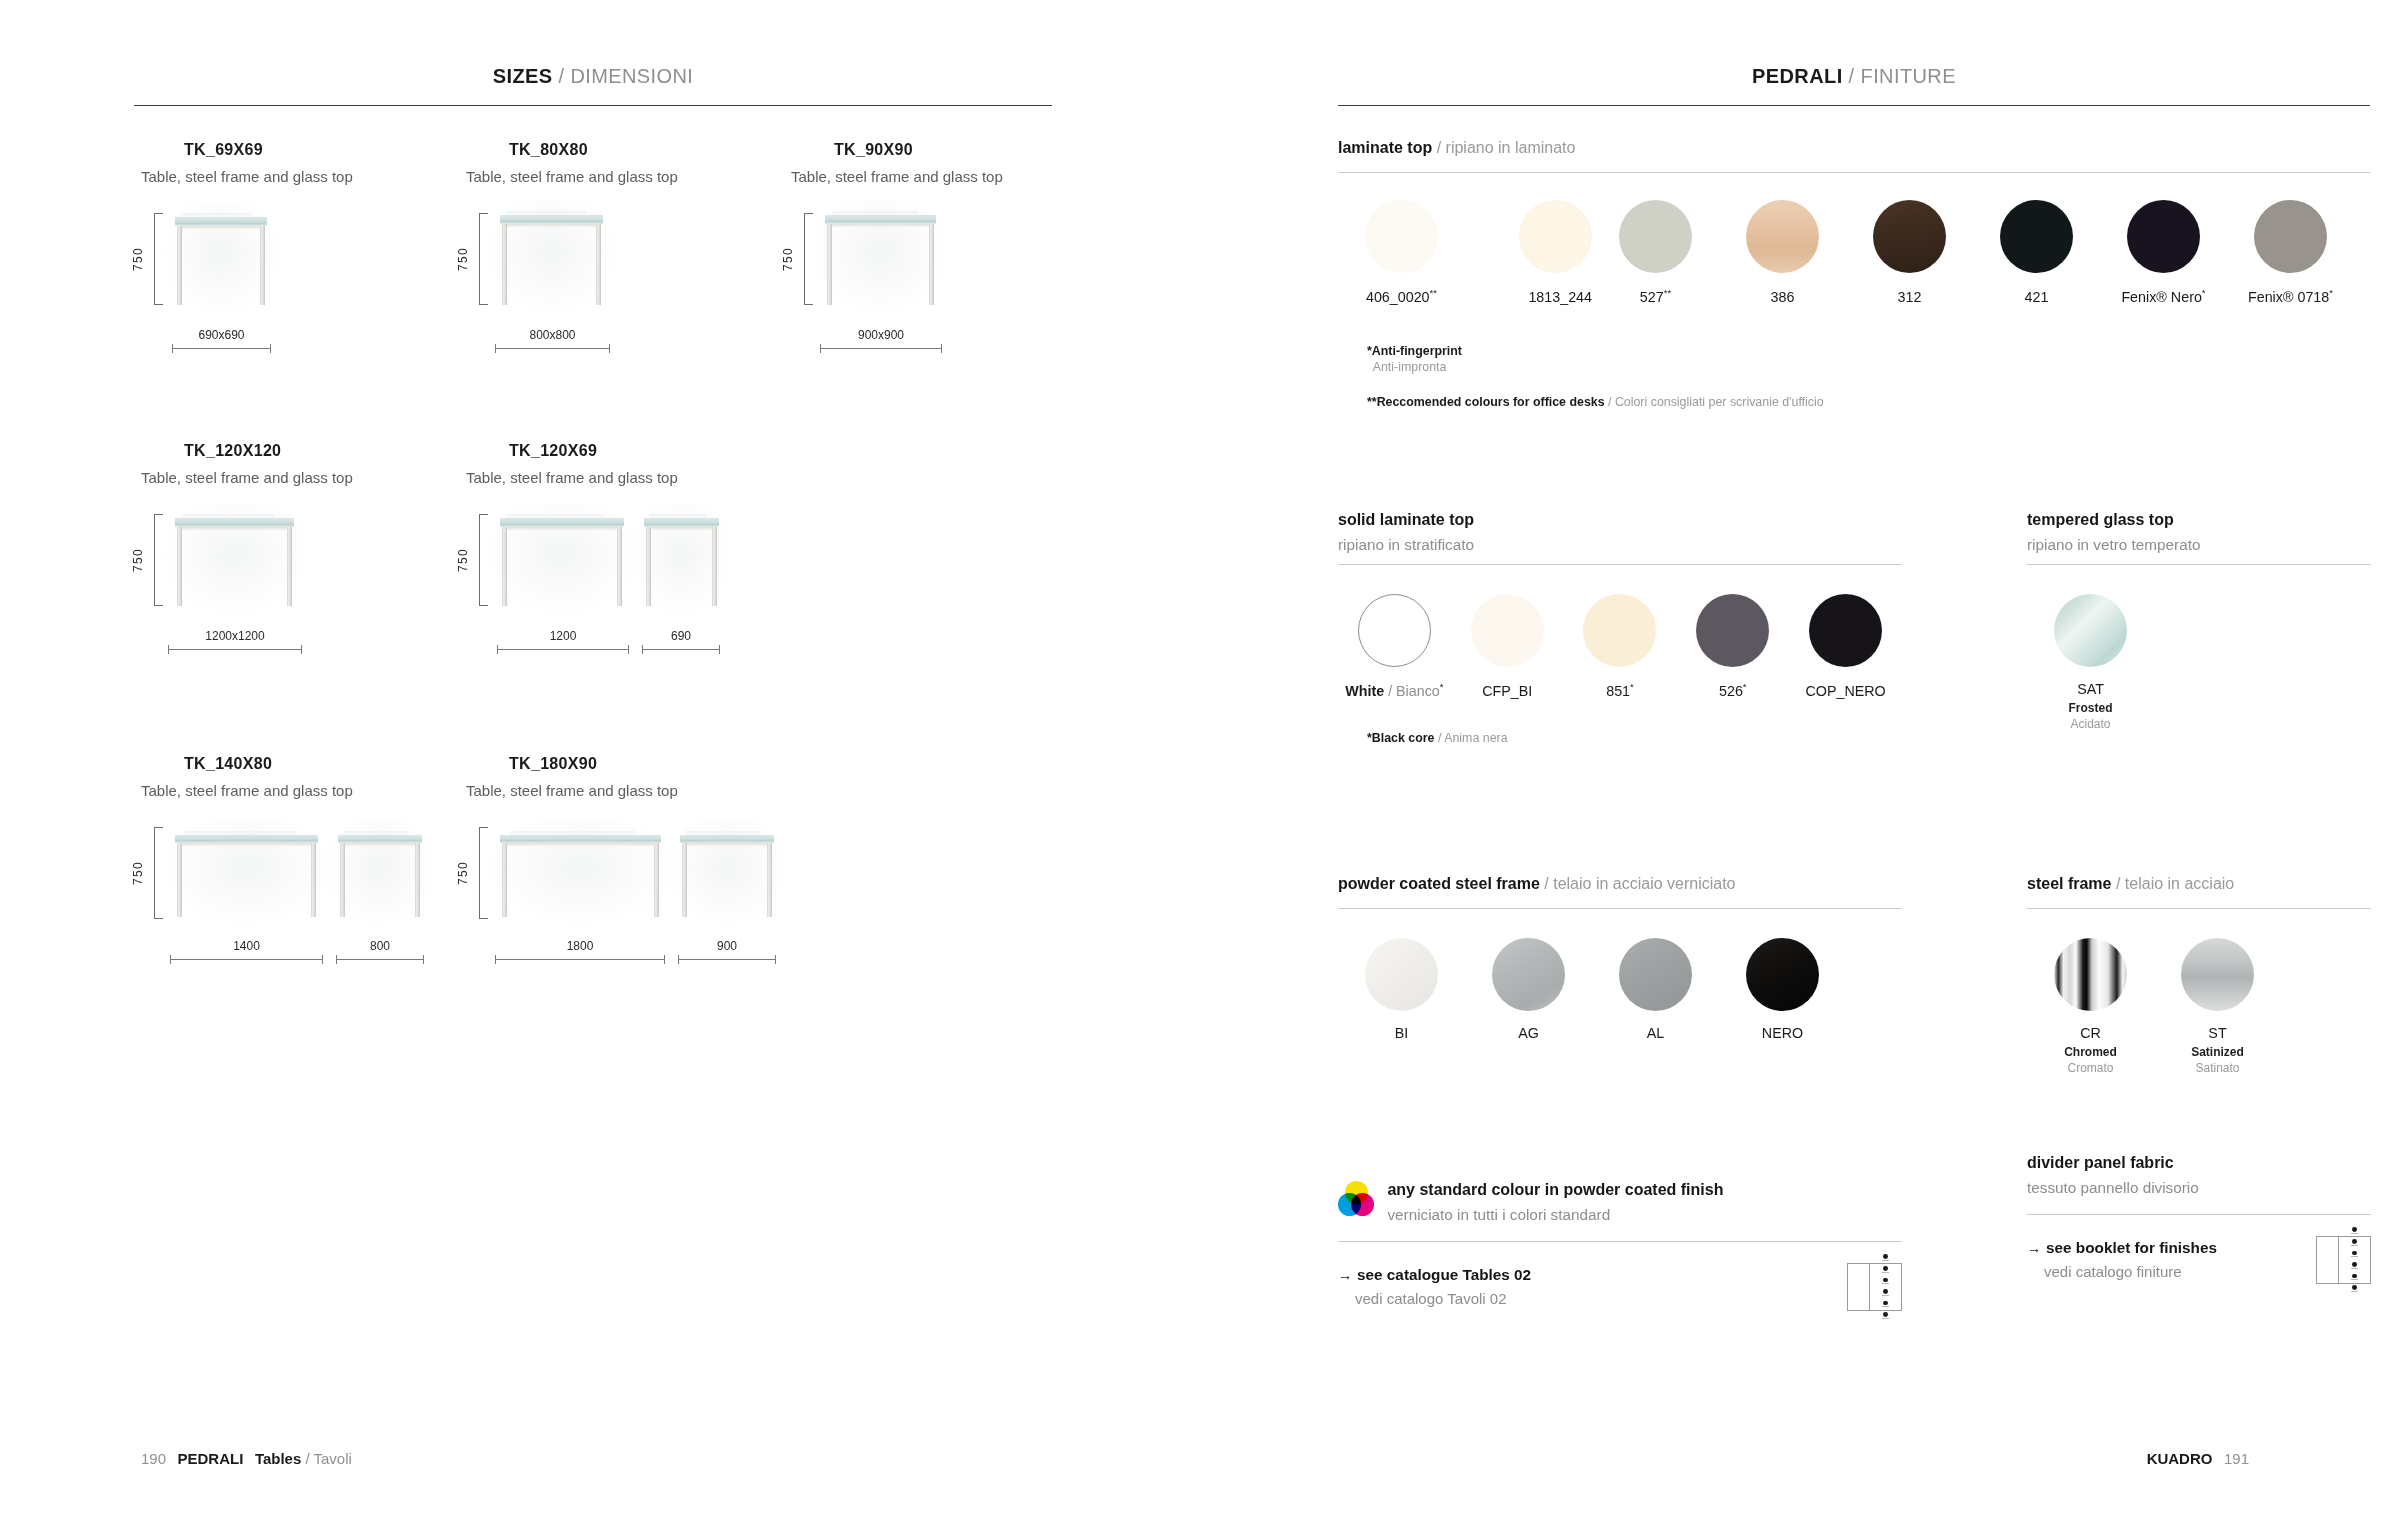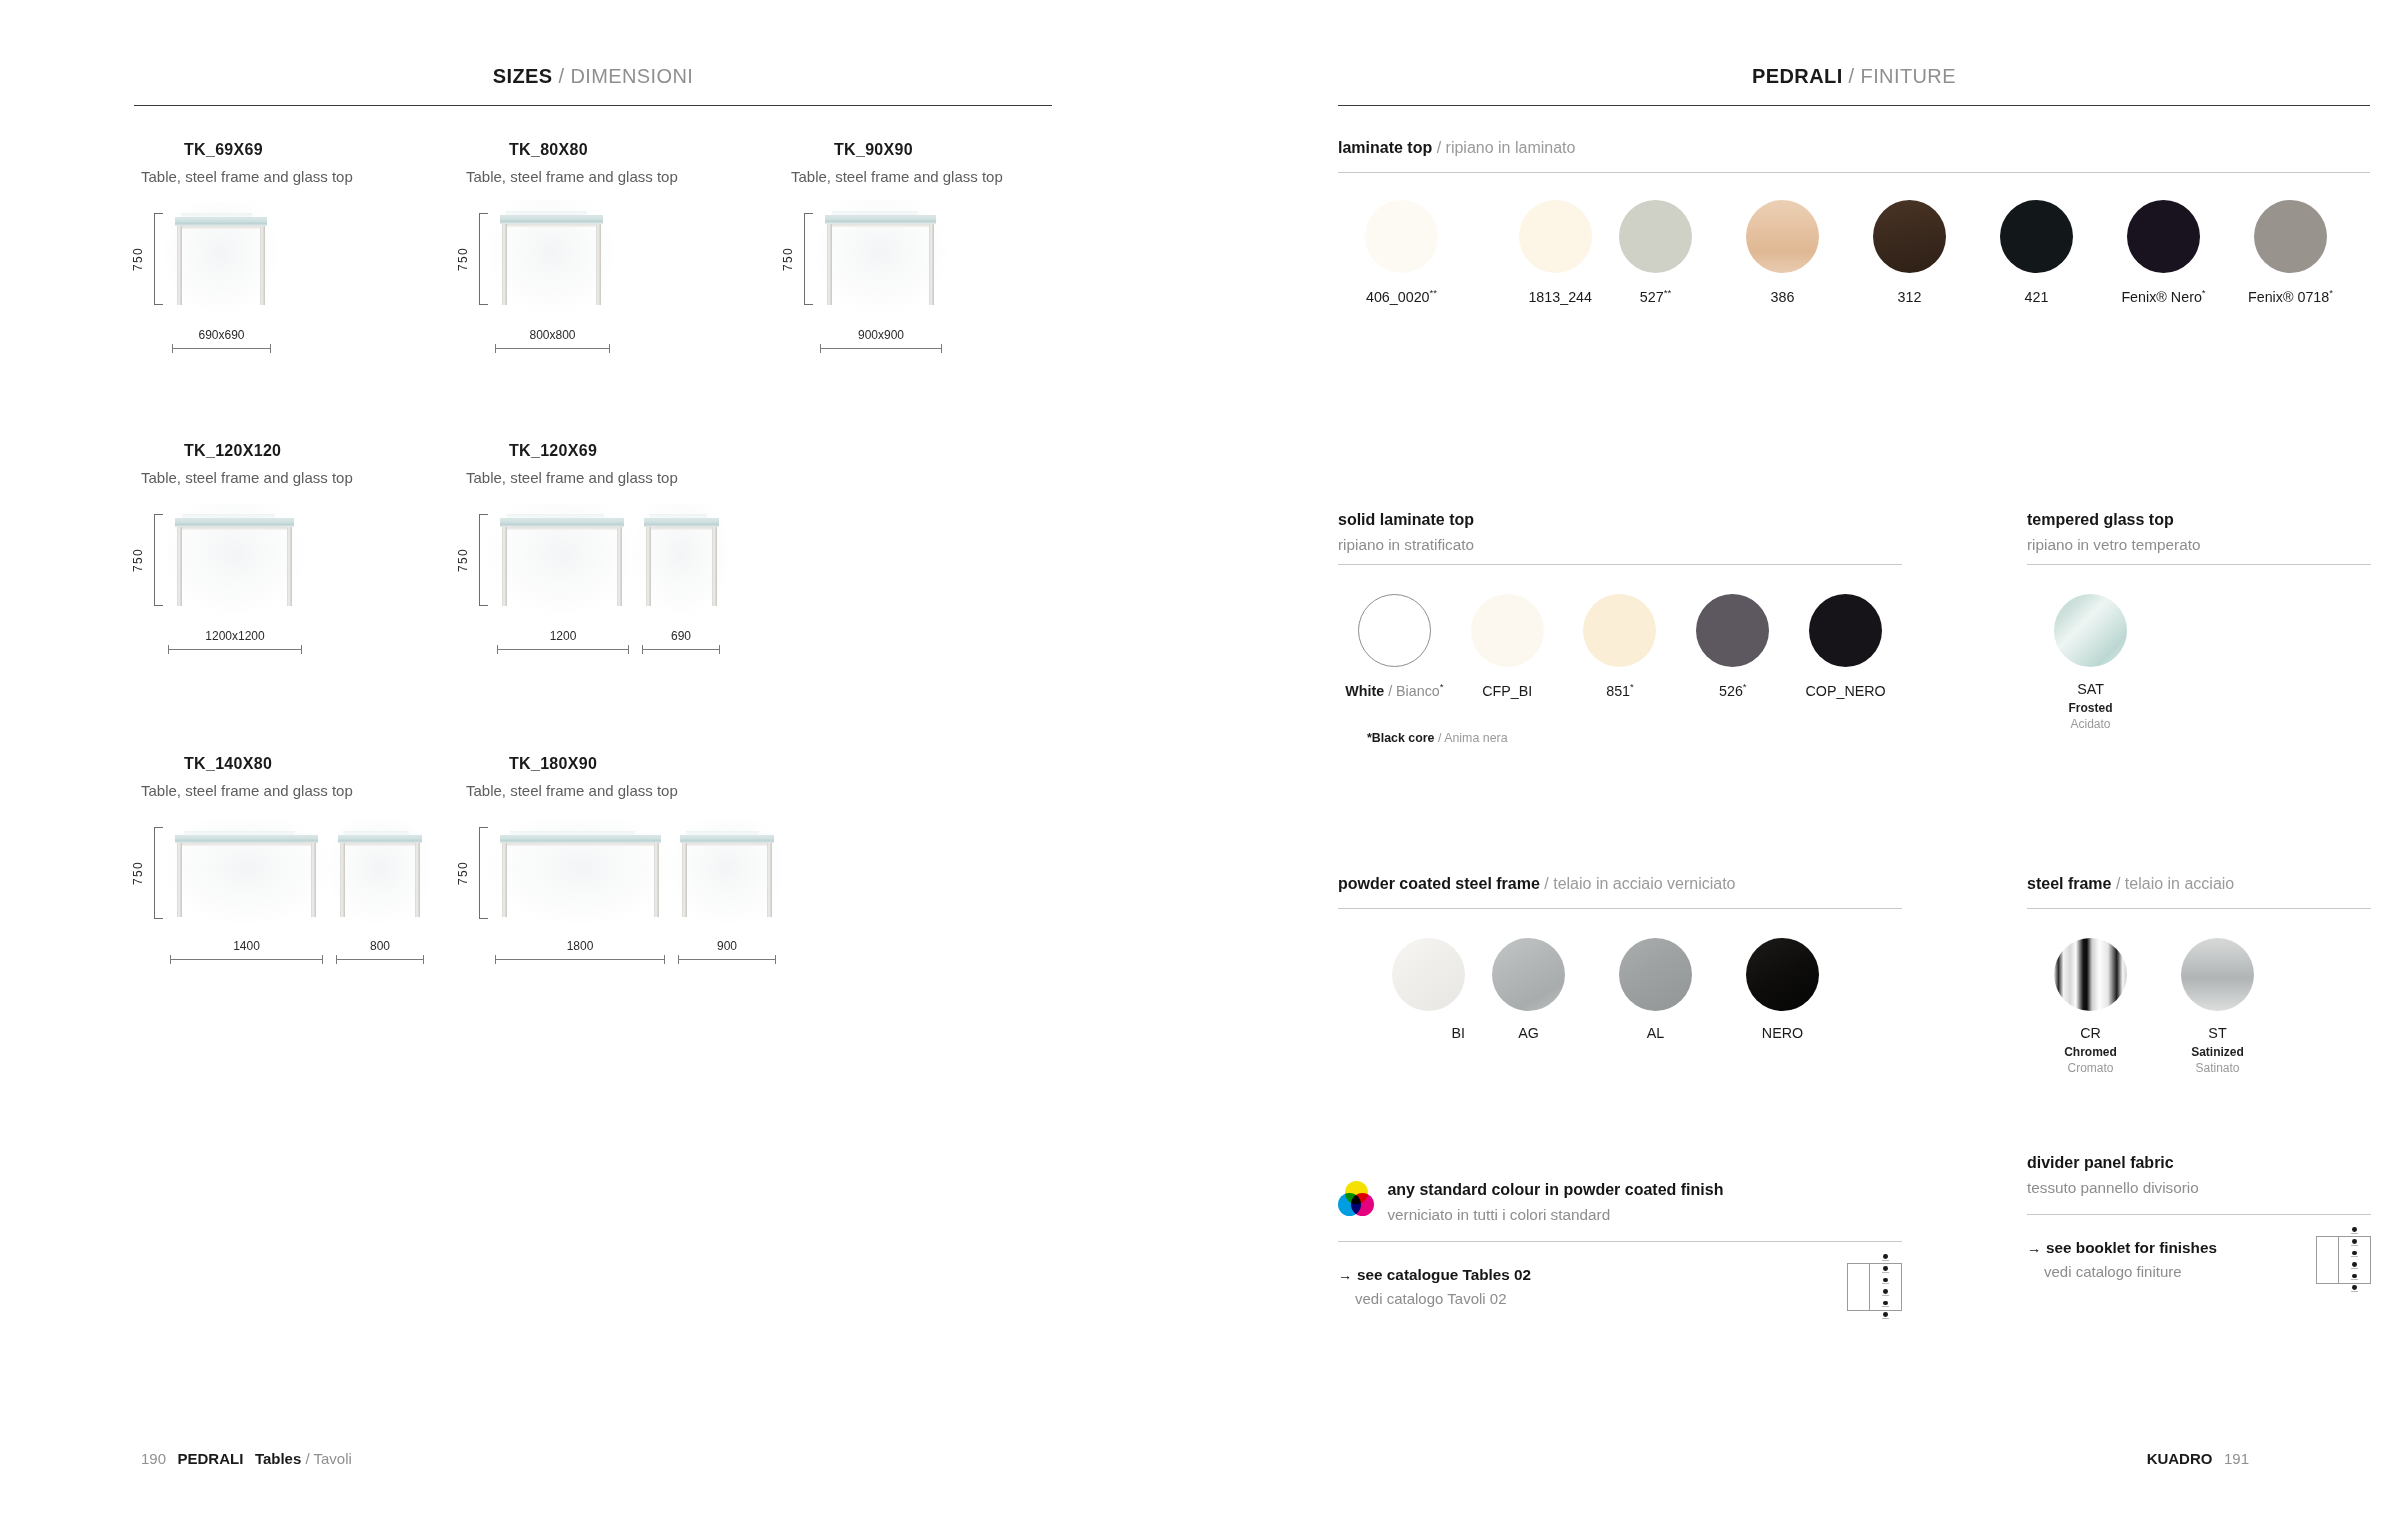--- a/index.html
+++ b/index.html
@@ -401,20 +401,29 @@
         <div class="sw" style="width:127px;">
           <div class="dot" style="background:#191320;"></div>
           <div class="sw-label"><span>Fenix® Nero</span><sup>*</sup></div>
         </div>
         <div class="sw" style="width:127px;">
           <div class="dot" style="background:#98938d;"></div>
           <div class="sw-label"><span>Fenix® 0718</span><sup>*</sup></div>
         </div>
       </div>
 
+      <div style="margin-top:40px;margin-left:29px;">
+        <div class="note">
+          <b>*Anti-fingerprint</b>
+        </div>
+        <div class="note-it" style="margin-left:5.7px;">Anti-impronta</div>
+        <div class="note" style="margin-top:21px;">
+          <b>**Reccomended colours for office desks</b><span class="it"> / </span><span class="it">Colori consigliati per scrivanie d'ufficio</span>
+        </div>
+      </div>
     </div>
 
     <div class="grp" style="left:143px;top:511px;width:564px;">
       <div class="grp-title">
         <b>solid laminate top</b>
       </div>
       <div class="grp-sub">ripiano in stratificato</div>
       <div class="rule-light grp-rule"></div>
 
       <div class="swatches" style="margin-top:29px;">
@@ -462,21 +471,21 @@
       </div>
     </div>
 
     <div class="grp" style="left:143px;top:875px;width:564px;">
       <div class="grp-title">
         <b>powder coated steel frame</b><span class="sl"> / </span><span class="sl">telaio in acciaio verniciato</span>
       </div>
       <div class="rule-light grp-rule" style="margin-top:15.3px;"></div>
 
       <div class="swatches" style="margin-top:29px;">
-        <div class="sw" style="width:127px;align-items:flex-end;">
+        <div class="sw" style="width:127px;">
           <div class="dot" style="background:linear-gradient(140deg,#f7f6f3 0%,#efeeea 45%,#e7e6e2 100%);"></div>
           <div class="sw-label">BI</div>
         </div>
         <div class="sw" style="width:127px;">
           <div class="dot" style="background:linear-gradient(150deg,#c3c6c7 0%,#b4b7b8 40%,#a9acad 75%,#c0c3c4 100%);"></div>
           <div class="sw-label">AG</div>
         </div>
         <div class="sw" style="width:127px;">
           <div class="dot" style="background:linear-gradient(150deg,#aaadae 0%,#9ea1a2 45%,#939697 100%);"></div>
           <div class="sw-label">AL</div>

